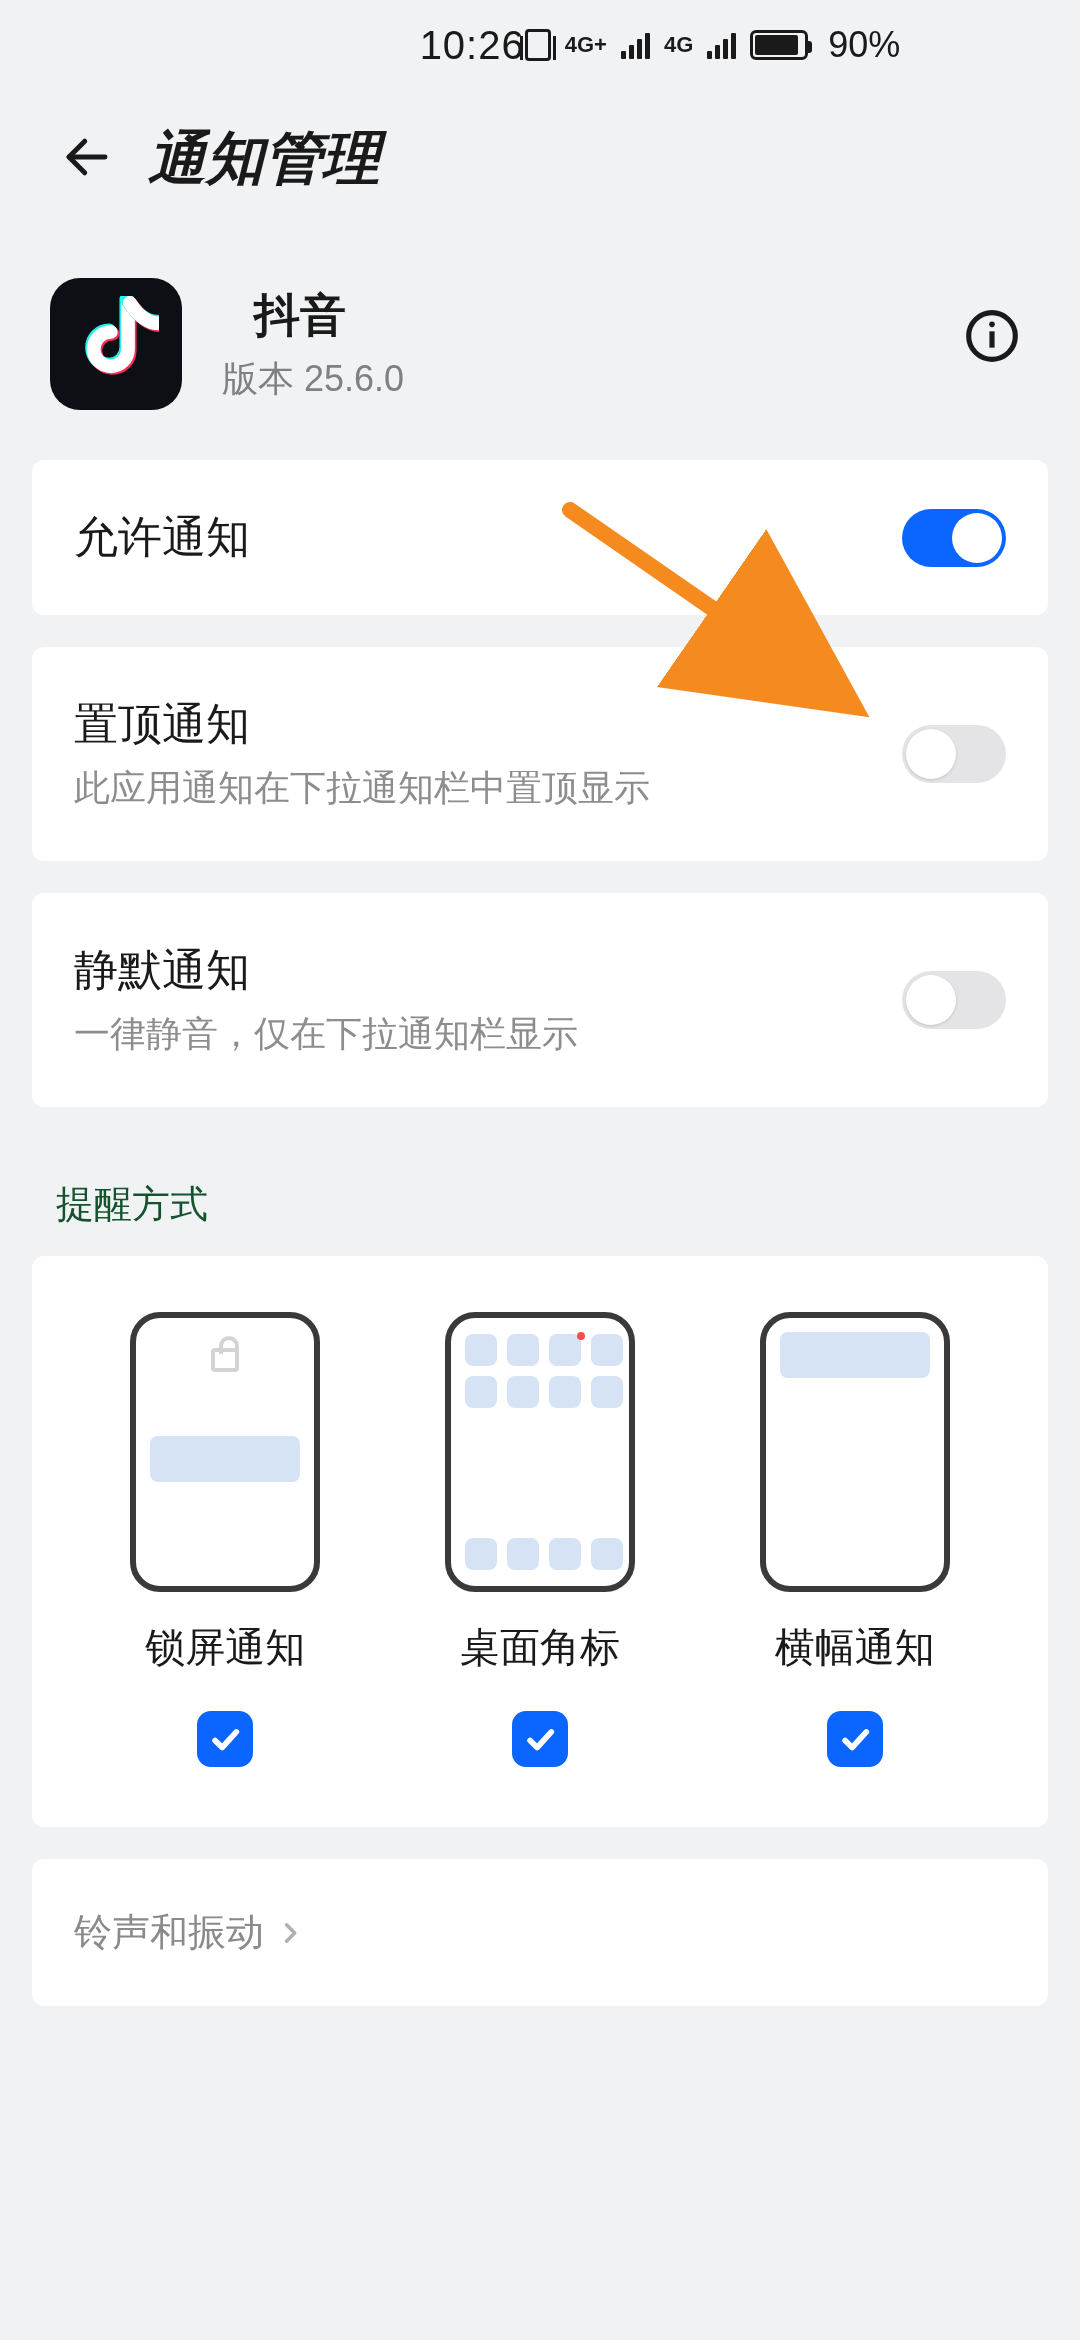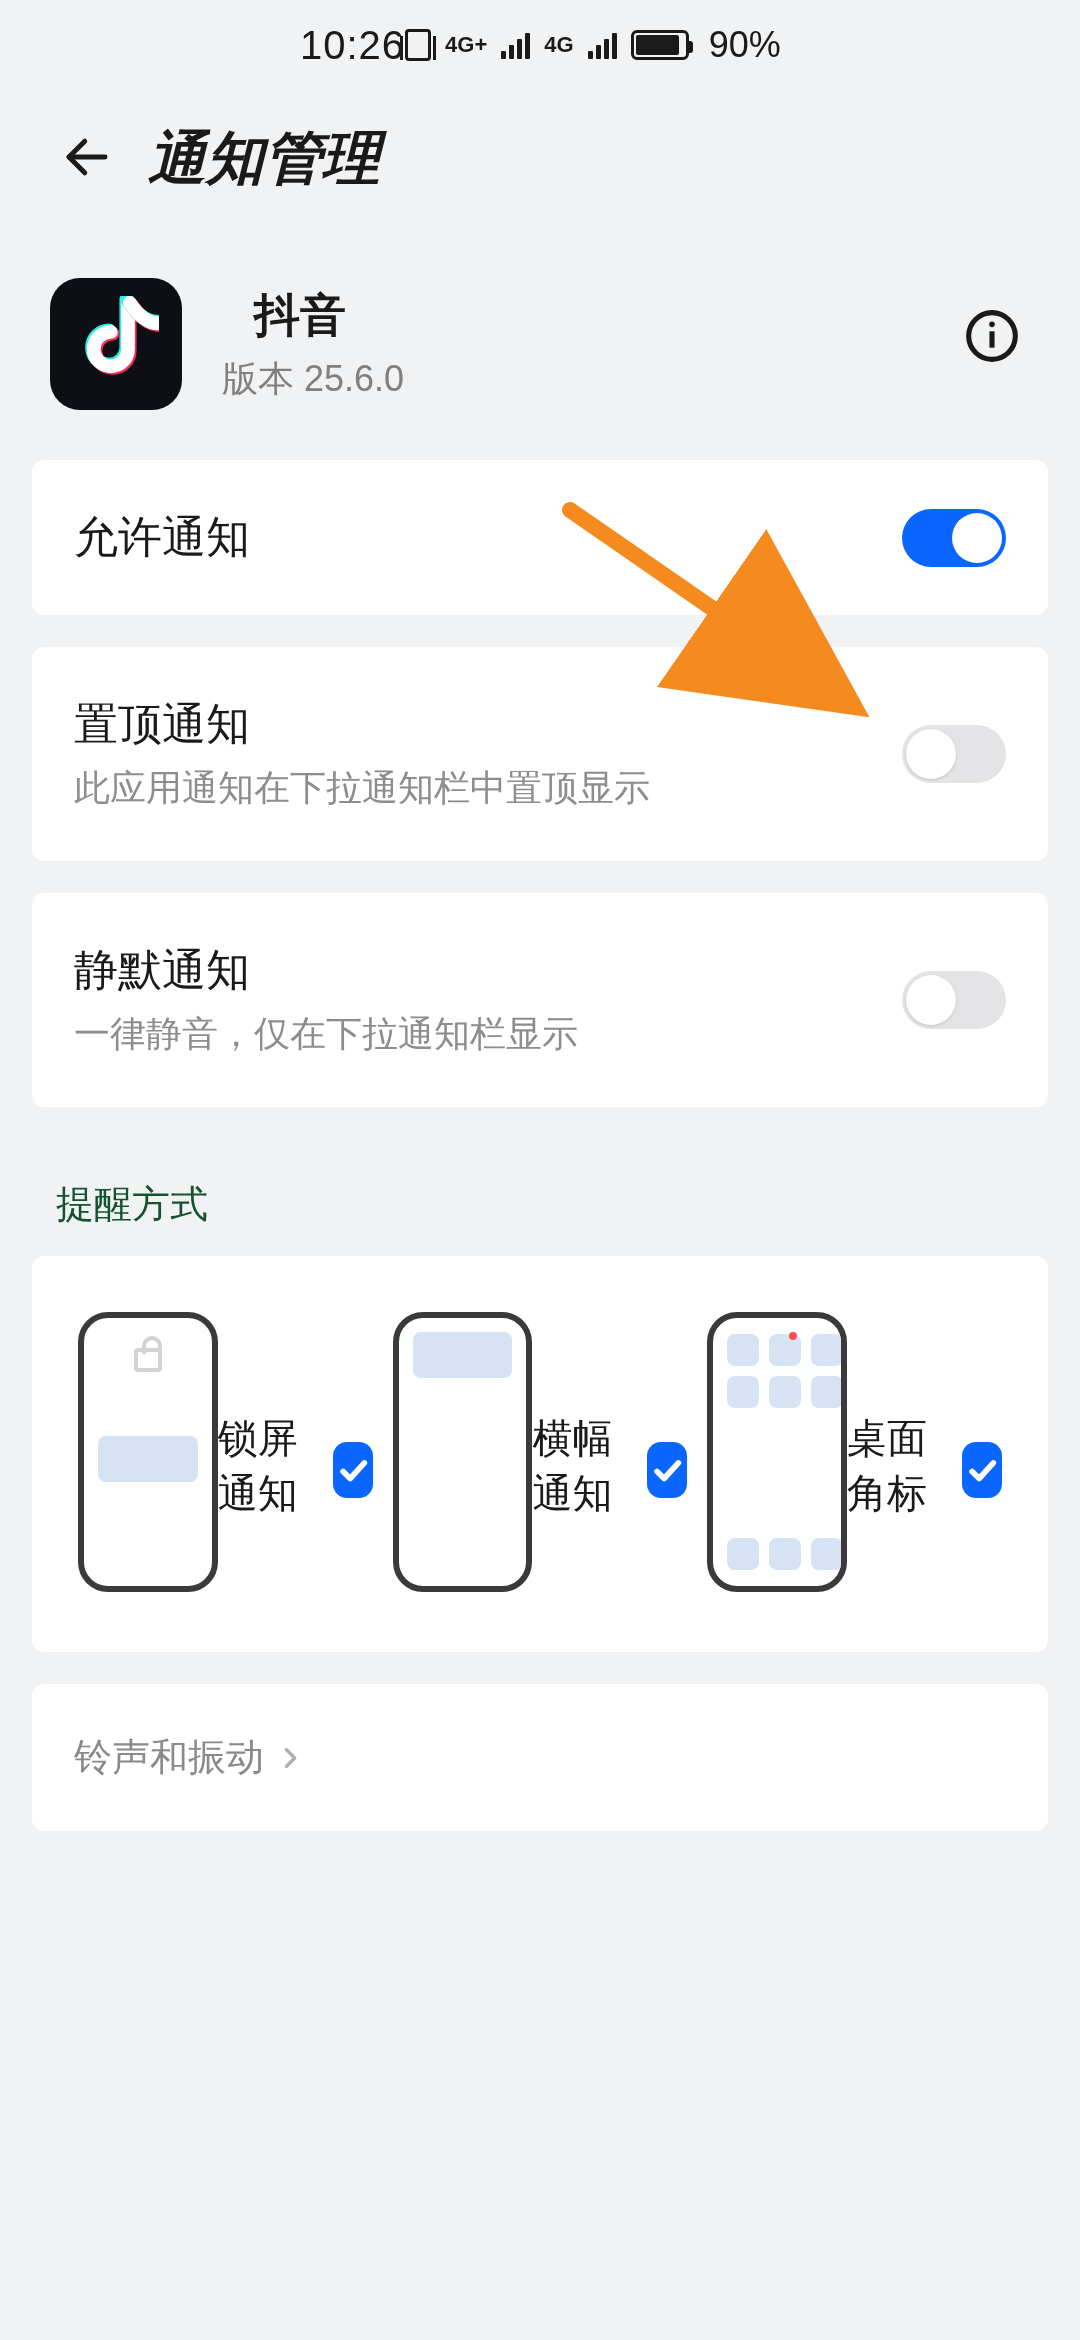--- a/index.html
+++ b/index.html
@@ -9,21 +9,21 @@
     font-family: -apple-system, "Helvetica Neue", Arial, sans-serif;
     color: #1a1a1a;
     overflow: hidden;
   }
 
   
   .status-bar {
     height: 90px;
     display: flex;
     align-items: center;
-    justify-content: flex-start;
+    justify-content: center;
     padding: 0 60px 0 300px;
     font-size: 36px;
     font-weight: 500;
   }
   .status-left { font-size: 40px; letter-spacing: 1px; }
   .status-right { display: flex; align-items: center; gap: 14px; }
   .sig-label { font-size: 22px; font-weight: 600; line-height: 0.8; }
   .sig-bars { display: flex; align-items: flex-end; gap: 3px; height: 28px; }
   .sig-bars span { width: 5px; background: #1a1a1a; border-radius: 1px; }
   .sig-bars span:nth-child(1){height:8px}.sig-bars span:nth-child(2){height:14px}
@@ -94,21 +94,21 @@
   
   .section-header {
     font-size: 38px; color: #14532d; padding: 40px 56px 26px 56px;
   }
 
   
   .modes {
     display: flex; justify-content: space-between; padding: 56px 46px 60px 46px;
     gap: 20px;
   }
-  .mode { flex: 1; display: flex; flex-direction: row; align-items: center; }
+  .mode { flex: 1; display: flex; flex-direction: column; align-items: center; }
   .phone {
     width: 190px; height: 280px; border: 6px solid #3a3a3a; border-radius: 30px;
     background: #fff; position: relative; overflow: hidden;
   }
   .phone .lock {
     position: absolute; top: 30px; left: 50%; transform: translateX(-50%);
     width: 28px; height: 24px; border: 4px solid #d3d3d6; border-radius: 4px;
   }
   .phone .lock::before {
     content:""; position:absolute; top:-16px; left:4px; width:12px; height:14px;
@@ -263,51 +263,51 @@
       <div class="mode-label">锁屏通知</div>
       <div class="check">
         <svg width="34" height="34" viewBox="0 0 24 24" fill="none" stroke="#fff" stroke-width="4" stroke-linecap="round" stroke-linejoin="round">
             <polyline points="5 13 10 18 20 7"></polyline>
           </svg>
       </div>
     </div>
 
     <div class="mode">
       <div class="phone">
-        <div class="bar-banner"></div>
-      </div>
-      <div class="mode-label">横幅通知</div>
+        <div class="grid">
+            <span></span>
+            <span></span>
+            <span></span>
+            <span></span>
+            <span></span>
+            <span></span>
+            <span></span>
+            <span></span>
+          </div>
+        <div class="badge-dot"></div>
+        <div class="grid-bottom">
+            <span></span>
+            <span></span>
+            <span></span>
+            <span></span>
+          </div>
+      </div>
+      <div class="mode-label">桌面角标</div>
       <div class="check">
         <svg width="34" height="34" viewBox="0 0 24 24" fill="none" stroke="#fff" stroke-width="4" stroke-linecap="round" stroke-linejoin="round">
             <polyline points="5 13 10 18 20 7"></polyline>
           </svg>
       </div>
     </div>
 
     <div class="mode">
       <div class="phone">
-        <div class="grid">
-            <span></span>
-            <span></span>
-            <span></span>
-            <span></span>
-            <span></span>
-            <span></span>
-            <span></span>
-            <span></span>
-          </div>
-        <div class="badge-dot"></div>
-        <div class="grid-bottom">
-            <span></span>
-            <span></span>
-            <span></span>
-            <span></span>
-          </div>
-      </div>
-      <div class="mode-label">桌面角标</div>
+        <div class="bar-banner"></div>
+      </div>
+      <div class="mode-label">横幅通知</div>
       <div class="check">
         <svg width="34" height="34" viewBox="0 0 24 24" fill="none" stroke="#fff" stroke-width="4" stroke-linecap="round" stroke-linejoin="round">
             <polyline points="5 13 10 18 20 7"></polyline>
           </svg>
       </div>
     </div>
   </div>
 </div>
 
 <div class="card" style="margin-bottom:0">

